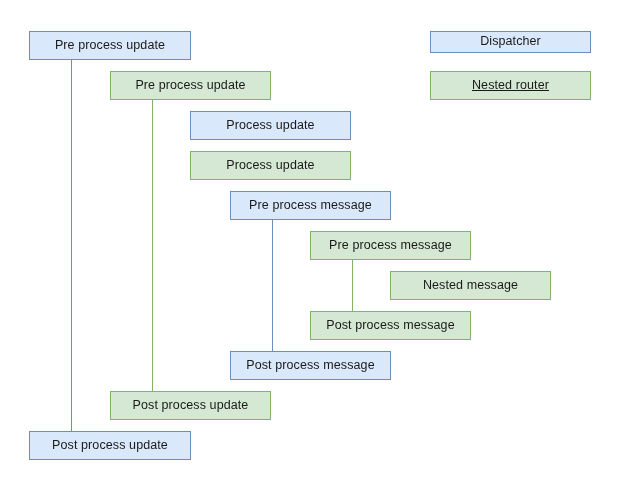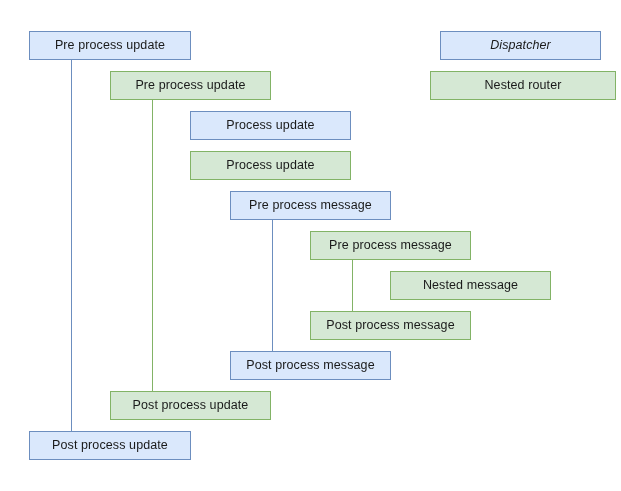--- a/index.html
+++ b/index.html
@@ -90,20 +90,20 @@
         <span>Post process message</span>
       </div>
       <div class="node router" style="left: 110px; top: 391px; width: 161px; height: 29px;">
         <span>Post process update</span>
       </div>
       <div class="node dispatcher" style="left: 29px; top: 431px; width: 162px; height: 29px;">
         <span>Post process update</span>
       </div>
     </div>
   <div id="legend-layer">
-      <div class="node dispatcher" style="left: 440px; top: 31px; width: 161px; height: 29px; font-style: italic;">
+      <div class="node dispatcher" style="left: 430px; top: 31px; width: 161px; height: 22px;">
         <span>Dispatcher</span>
       </div>
-      <div class="node router" style="left: 430px; top: 71px; width: 186px; height: 29px;">
+      <div class="node router" style="left: 430px; top: 71px; width: 161px; height: 29px; text-decoration: underline;">
         <span>Nested router</span>
       </div>
     </div>
 </div>
 
 </body></html>

